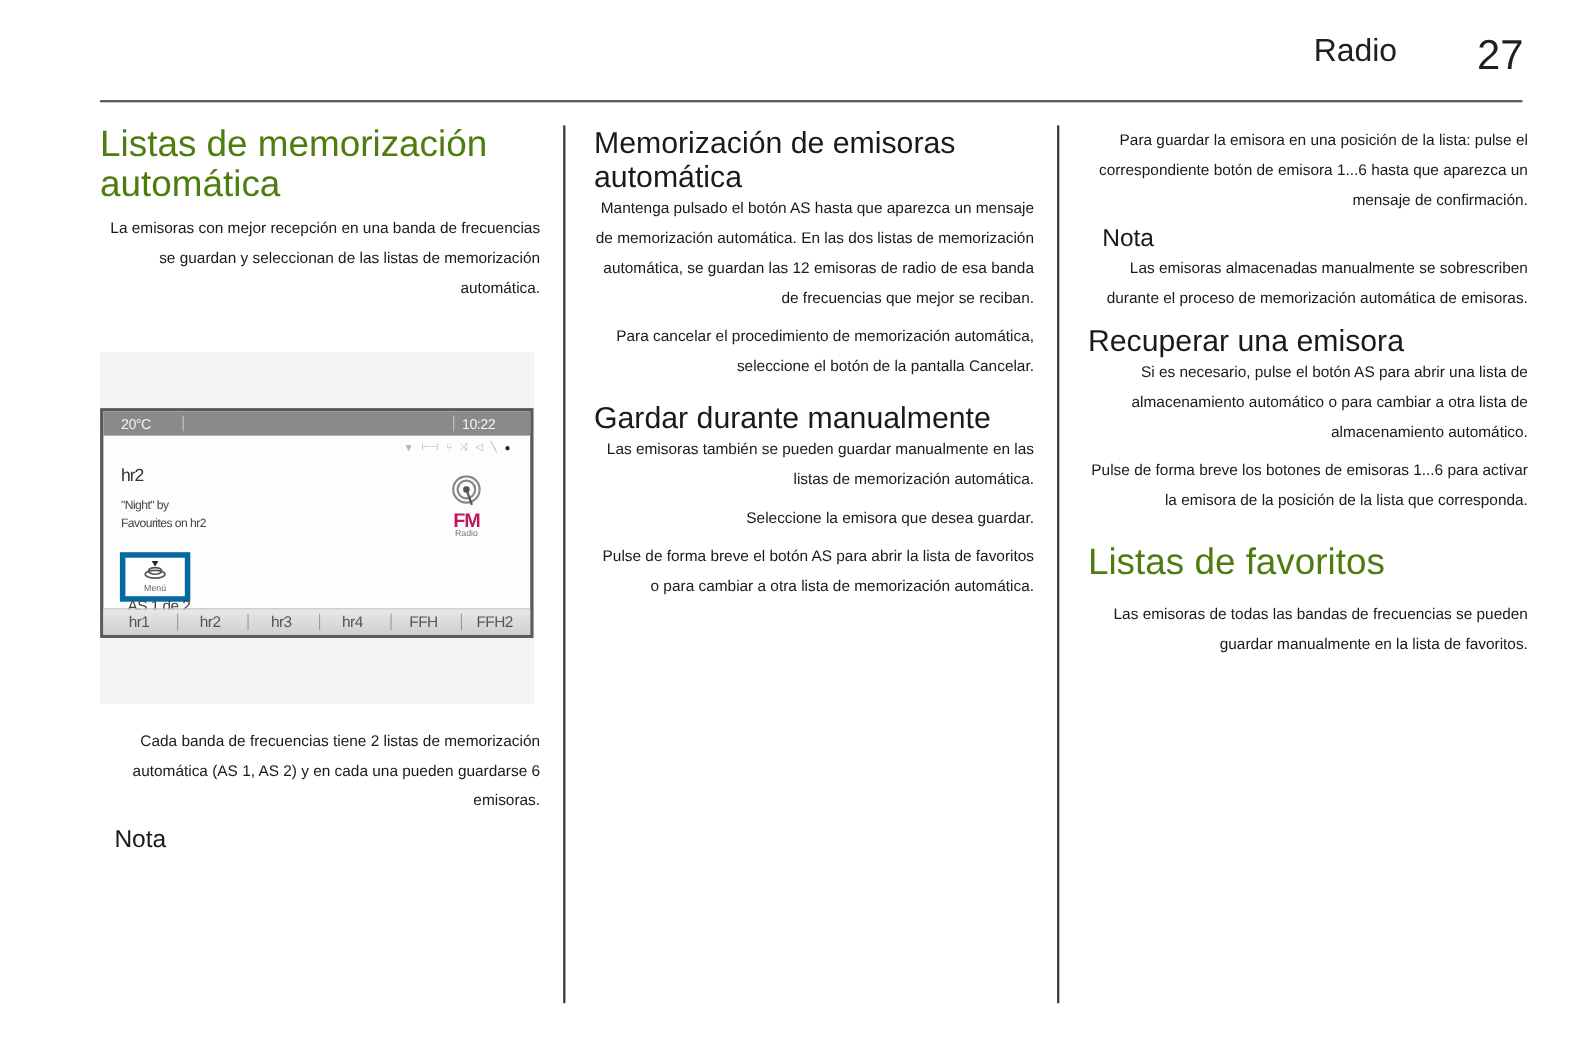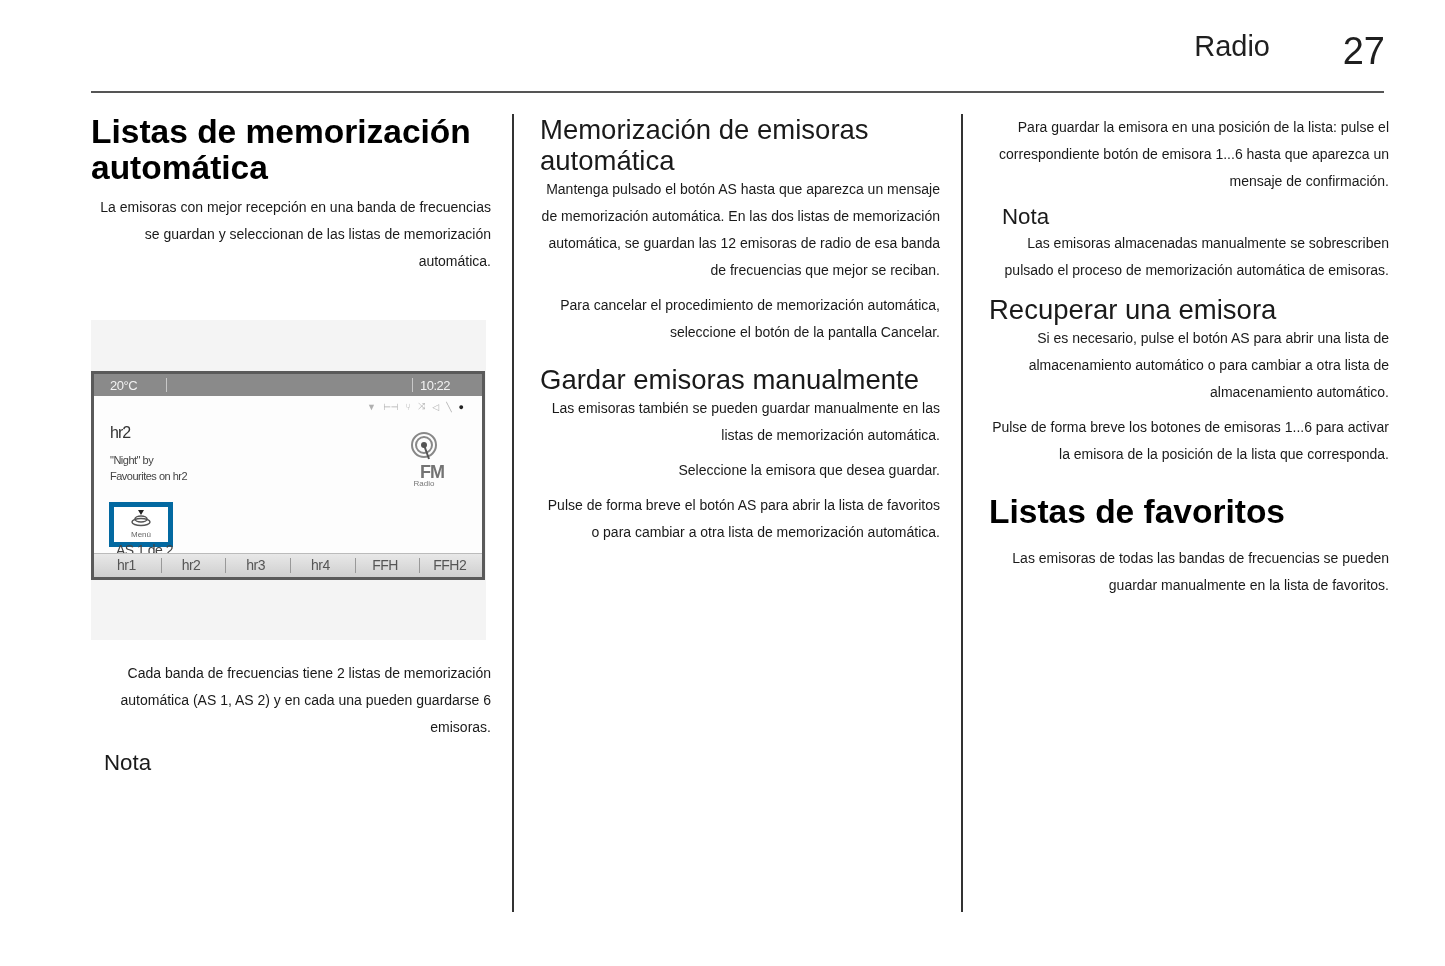--- a/index.html
+++ b/index.html
@@ -9,21 +9,21 @@
   }
   .running-head { position: absolute; top: 28px; right: 60px; height: 40px; width: 400px; }
   .rh-title { position: absolute; right: 115px; top: 2px; font-size: 29px; color: #1f1f1f; }
   .rh-page { position: absolute; right: 0; top: 2px; font-size: 38px; color: #1f1f1f; }
   .head-rule { position: absolute; left: 91px; top: 91px; width: 1293px; height: 2px; background: #555; }
   .col-rule { position: absolute; top: 114px; width: 2px; height: 798px; background: #333; }
   .col { position: absolute; top: 114px; }
   .col1 { left: 91px; width: 400px; }
   .col2 { left: 540px; width: 400px; }
   .col3 { left: 989px; width: 400px; }
-  .h1 { font-size: 33.5px; line-height: 36px; margin: 0; font-weight: bold; color: #000000; }
+  .h1 { font-size: 33.5px; line-height: 36px; margin: 0; font-weight: normal; color: #4d7c0f; }
   .h2 { font-size: 27.5px; line-height: 31px; margin: 0; font-weight: normal; color: #1a1a1a; }
   .p { font-size: 14px; line-height: 27px; margin: 0; color: #1a1a1a; text-align: right; }
   .gap { margin-top: 8px; }
   .note { padding-left: 13px; }
   .note-label { font-size: 22.3px; line-height: 27px; }
 
   
   .figure { position: absolute; left: 91px; top: 320px; width: 395px; height: 320px; background: #f4f4f4; }
   .screen { position: absolute; left: 0px; top: 51px; width: 394px; height: 209px;
             background: #fdfdfd; border: 3px solid #5a5a5a; box-sizing: border-box; }
@@ -32,21 +32,21 @@
   .sb-temp { position: absolute; left: 16px; top: 4px; letter-spacing: -0.5px; }
   .sb-sep1 { position: absolute; left: 72px; top: 4px; width: 1px; height: 14px; background: #c8c8c8; }
   .sb-sep2 { position: absolute; left: 318px; top: 4px; width: 1px; height: 14px; background: #c8c8c8; }
   .sb-time { position: absolute; left: 326px; top: 4px; letter-spacing: -0.5px; }
   .icons-row { position: absolute; right: 18px; top: 27px; display: flex; gap: 7px; font-size: 9px; color: #b0b0b0; align-items: center; }
   .icons-row .bt { color: #222; font-weight: bold; }
   .station { position: absolute; left: 16px; top: 50px; font-size: 16px; color: #333; letter-spacing: -1px; }
   .track1 { position: absolute; left: 16px; top: 80px; font-size: 11px; color: #444; letter-spacing: -0.5px; }
   .track2 { position: absolute; left: 16px; top: 96px; font-size: 11px; color: #444; letter-spacing: -0.5px; }
   .fm-logo { position: absolute; left: 310px; top: 58px; width: 40px; text-align: center; }
-  .fm-text { font-size: 18px; color: #737373; line-height: 16px; font-weight: bold; letter-spacing: -1px; text-align: right; }
+  .fm-text { font-size: 18px; color: #be185d; line-height: 16px; font-weight: bold; letter-spacing: -1px; }
   .fm-sub { font-size: 8px; color: #777; line-height: 8px; }
   .menu-btn { position: absolute; left: 15px; top: 128px; width: 54px; height: 35px; border: 5px solid #0369a1;
               background: #fff; text-align: center; }
   .menu-label { font-size: 8px; color: #666; position: absolute; left: 0; right: 0; bottom: 3px; }
   .as-label { position: absolute; left: 22px; top: 168px; font-size: 14px; color: #444; letter-spacing: -0.5px; }
   .preset-bar { position: absolute; left: 0; right: 0; bottom: 0; height: 23px;
                 background: linear-gradient(#e8e8e8, #cfcfcf); display: flex; border-top: 1px solid #bbb; }
   .preset { flex: 1; position: relative; font-size: 14px; color: #555; text-align: center; line-height: 23px; letter-spacing: -0.5px; }
   .preset::before { content: ""; position: absolute; left: 2px; top: 4px; width: 1px; height: 15px; background: #999; }
   .preset:first-child::before { display: none; }
@@ -121,30 +121,30 @@
   <p class="p">Cada banda de frecuencias tiene 2 listas de memorización automática (AS 1, AS 2) y en cada una pueden guardarse 6 emisoras.</p>
   <div class="note gap">
     <div class="note-label">Nota</div>
   </div>
 </div>
 
 <div class="col col2">
   <h2 class="h2">Memorización de emisoras automática</h2>
   <p class="p">Mantenga pulsado el botón AS hasta que aparezca un mensaje de memorización automática. En las dos listas de memorización automática, se guardan las 12 emisoras de radio de esa banda de frecuencias que mejor se reciban.</p>
   <p class="p gap">Para cancelar el procedimiento de memorización automática, seleccione el botón de la pantalla Cancelar.</p>
-  <h2 class="h2" style="margin-top:18px">Gardar emisoras manualmente</h2>
+  <h2 class="h2" style="margin-top:18px">Gardar durante manualmente</h2>
   <p class="p">Las emisoras también se pueden guardar manualmente en las listas de memorización automática.</p>
   <p class="p gap">Seleccione la emisora que desea guardar.</p>
   <p class="p gap">Pulse de forma breve el botón AS para abrir la lista de favoritos o para cambiar a otra lista de memorización automática.</p>
 </div>
 
 <div class="col col3">
   <p class="p">Para guardar la emisora en una posición de la lista: pulse el correspondiente botón de emisora 1...6 hasta que aparezca un mensaje de confirmación.</p>
   <div class="note gap">
     <div class="note-label">Nota</div>
-    <p class="p">Las emisoras almacenadas manualmente se sobrescriben pulsado el proceso de memorización automática de emisoras.</p>
+    <p class="p">Las emisoras almacenadas manualmente se sobrescriben durante el proceso de memorización automática de emisoras.</p>
   </div>
   <h2 class="h2" style="margin-top:10px">Recuperar una emisora</h2>
   <p class="p">Si es necesario, pulse el botón AS para abrir una lista de almacenamiento automático o para cambiar a otra lista de almacenamiento automático.</p>
   <p class="p gap">Pulse de forma breve los botones de emisoras 1...6 para activar la emisora de la posición de la lista que corresponda.</p>
   <h1 class="h1" style="margin-top:26px">Listas de favoritos</h1>
   <p class="p" style="margin-top:15px">Las emisoras de todas las bandas de frecuencias se pueden guardar manualmente en la lista de favoritos.</p>
 </div>
 
 </body></html>

